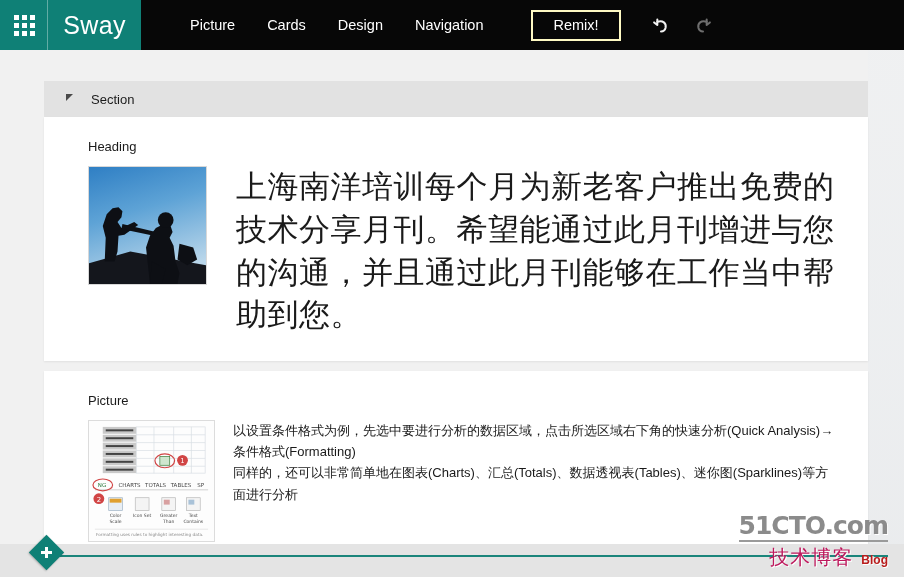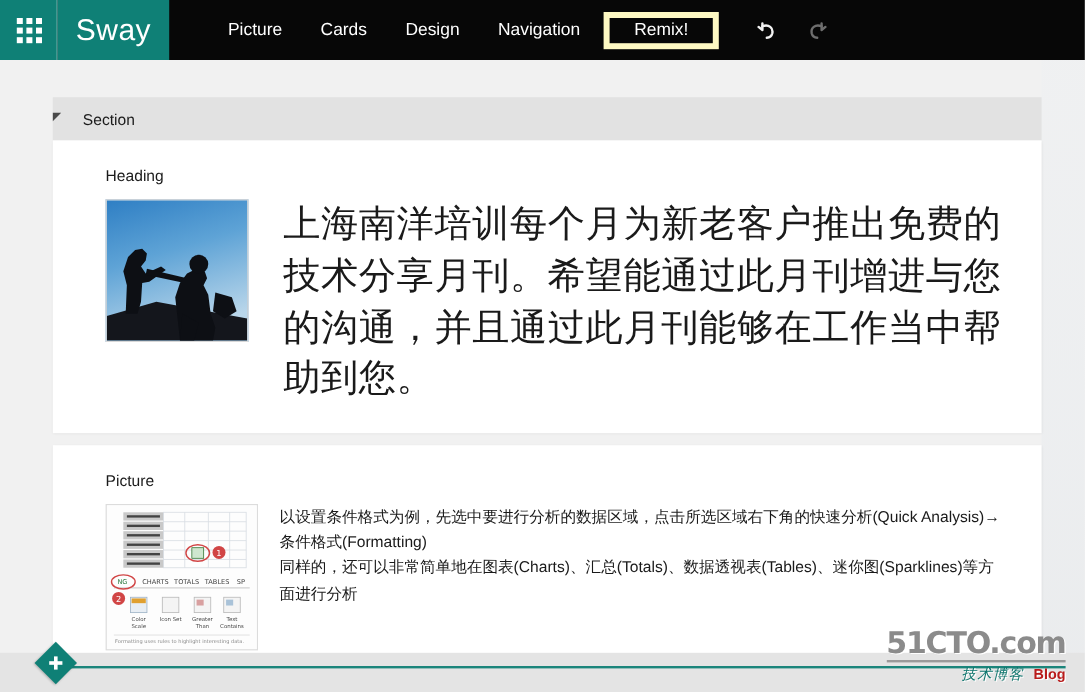--- a/index.html
+++ b/index.html
@@ -73,23 +73,23 @@
     font-size: 14.5px;
     padding: 0 16px;
     height: 50px;
     display: flex;
     align-items: center;
     cursor: pointer;
     white-space: nowrap;
   }
 
   .remix-btn {
-    margin-left: 4px;
+    margin-left: 32px;
     align-self: center;
-    border: 5px solid #fef9c3;
+    border: 2px solid #fef9c3;
     color: #ffffff;
     font-size: 14.5px;
     height: 31px;
     padding: 0 20px;
     display: flex;
     align-items: center;
     justify-content: center;
     background: transparent;
     cursor: pointer;
   }
@@ -131,20 +131,21 @@
     left: 44px;
     top: 31px;
     width: 824px;
   }
 
   .section-header {
     height: 36px;
     background: #e2e2e2;
     display: flex;
     align-items: center;
+    padding-left: 22px;
     cursor: pointer;
   }
   .collapse-tri {
     width: 0; height: 0;
     border-left: 7px solid #4a4a4a;
     border-bottom: 7px solid transparent;
     margin-right: 18px;
     margin-top: -3px;
   }
   .section-title {
@@ -289,25 +290,24 @@
     background: #9a9a9a;
     margin: 2px 0 2px 0;
   }
   .wm-sub {
     display: flex;
     align-items: baseline;
     justify-content: flex-end;
     gap: 8px;
   }
   .wm-cn {
-    font-size: 12px;
-    color: #0f766e;
+    font-size: 20px;
+    color: #be185d;
     letter-spacing: 1px;
     text-shadow: 1px 1px 0 #ffffff;
-    font-style: italic;
   }
   .wm-blog {
     font-size: 12px;
     font-weight: bold;
     color: #b91c1c;
     text-shadow: 1px 1px 0 #ffffff;
   }
 </style>
 </head>
 <body>

